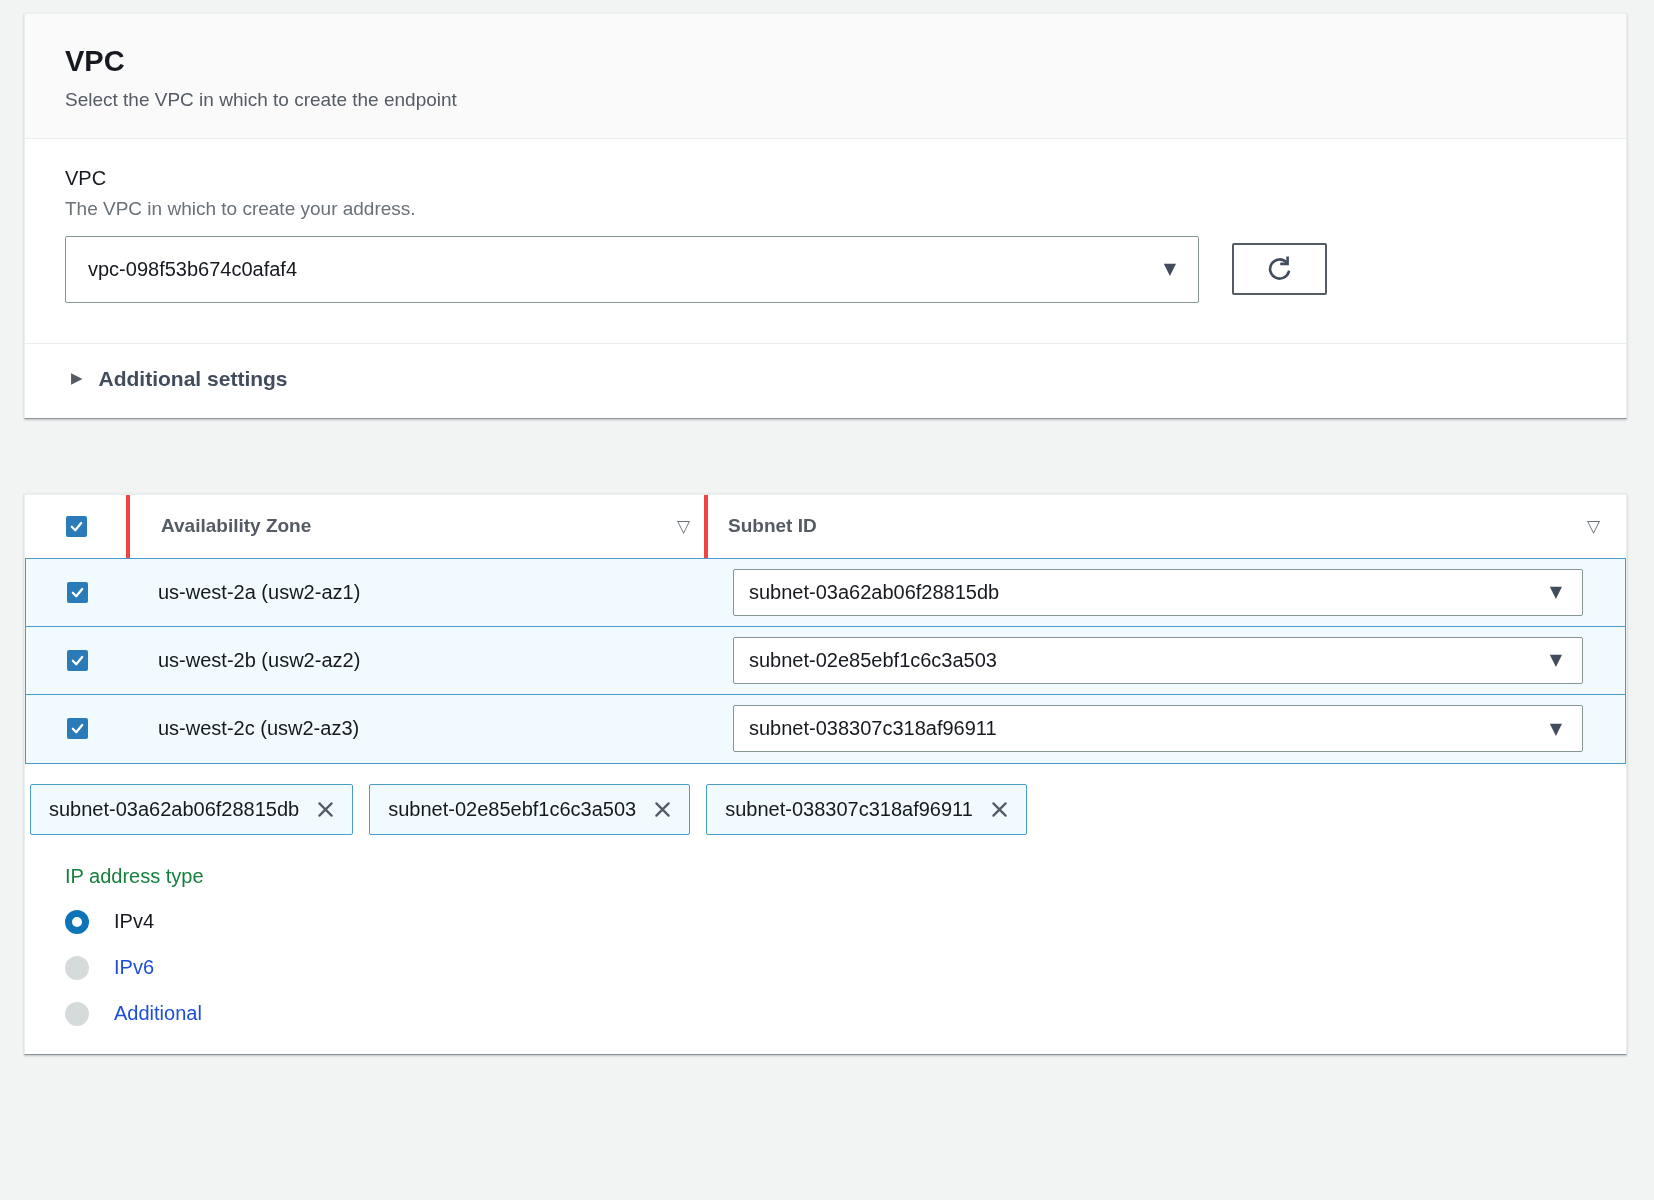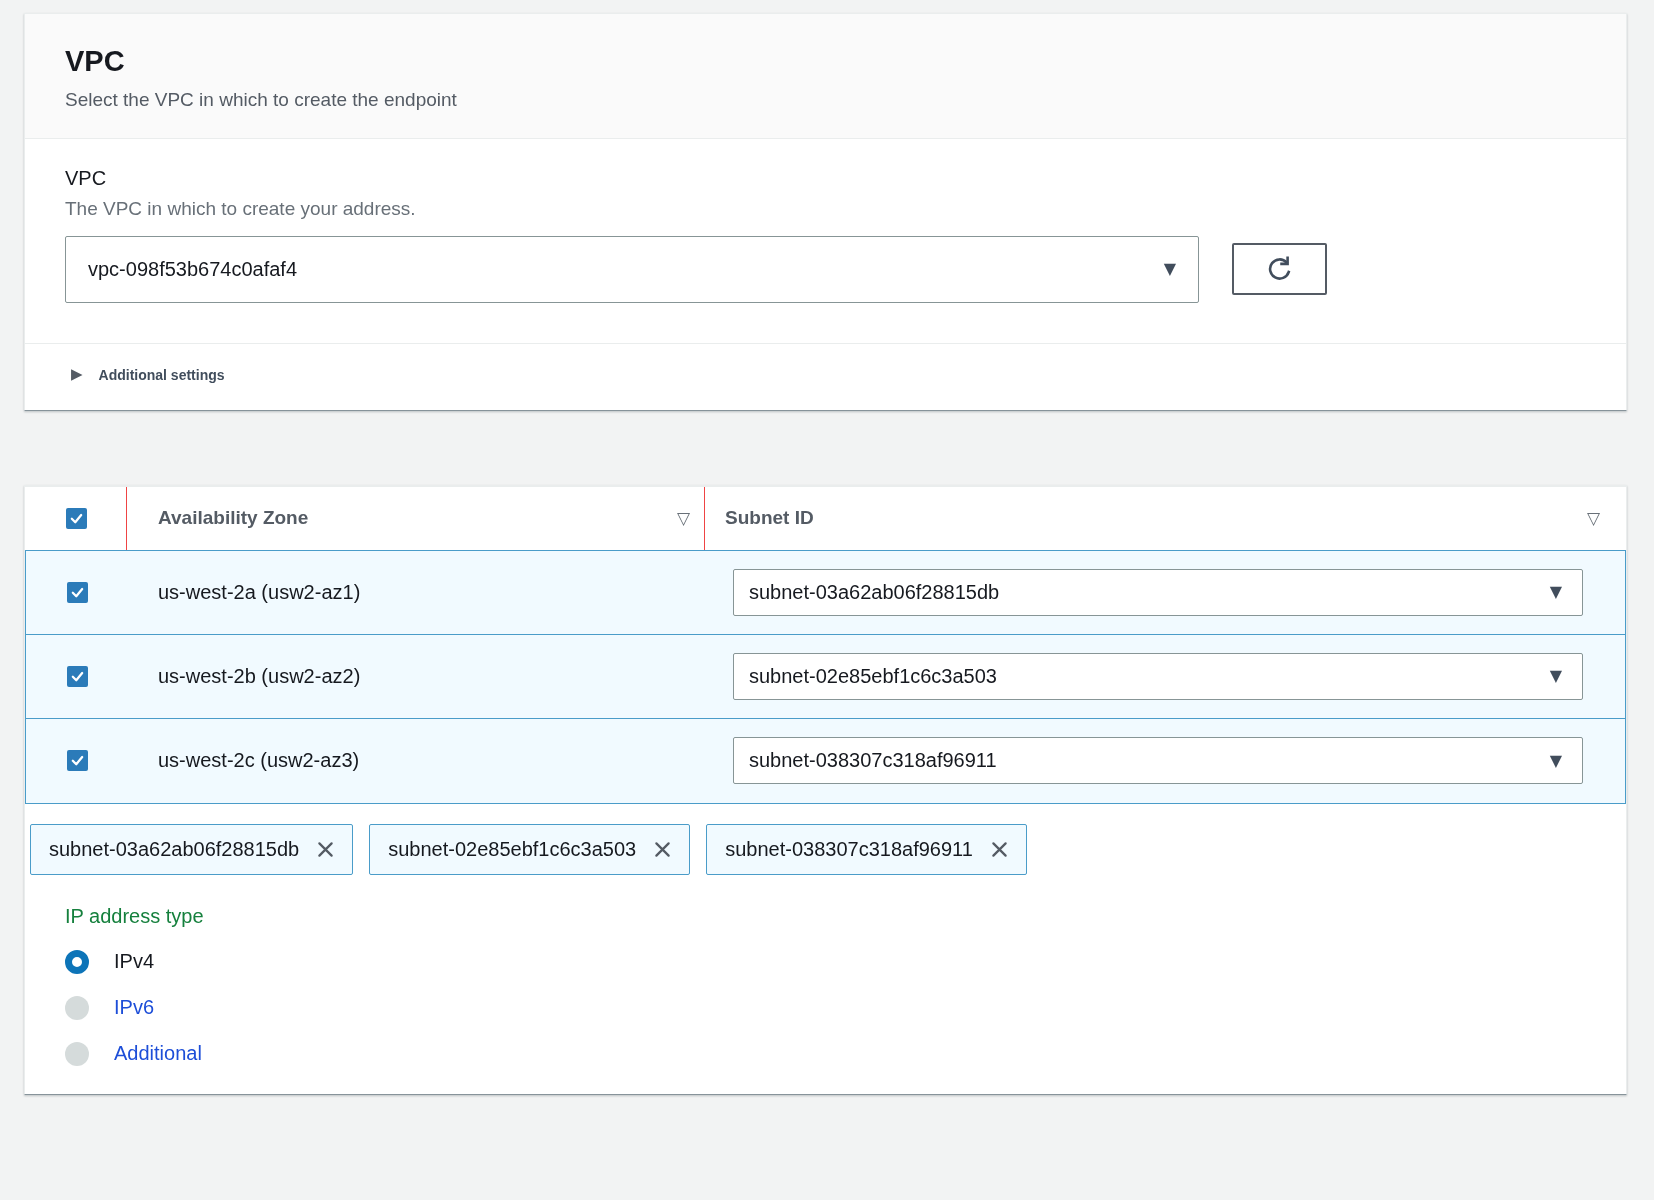--- a/index.html
+++ b/index.html
@@ -41,50 +41,50 @@
     margin-left:33px; width:95px; height:52px;
     background:#fff; border:2px solid #545b64; border-radius:2px;
     display:flex; align-items:center; justify-content:center; cursor:pointer; padding:0;
   }
   .section-divider { border-top:1px solid #eaeded; margin-top:40px; }
   .expandable {
     display:flex; align-items:center; gap:16px;
     padding:23px 40px 27px 46px; cursor:pointer;
   }
   .expand-caret { font-size:15px; color:#545b64; }
-  .expand-label { font-size:14px; font-weight:700; color:#414d5c; }
+  .expand-label { font-size:21px; font-weight:700; color:#414d5c; }
 
   
   .panel-subnets { margin-top:74px; padding-bottom:6px; }
   .subnets-header { display:flex; align-items:baseline; padding:36px 40px 26px; }
   .subnets-title { margin:0; font-size:29px; font-weight:700; line-height:1.2; }
   .subnets-counter { color:#687078; font-weight:400; margin-left:8px; font-size:29px; }
   .info-link { margin-left:26px; font-size:19px; font-weight:700; color:#0073bb; text-decoration:none; cursor:pointer; }
 
   .table-header {
     display:flex; align-items:center; height:64px;
     border-top:1px solid #eaeded;
   }
   .col-check { width:101px; display:flex; align-items:center; padding-left:41px; flex-shrink:0; }
   .col-az { width:578px; display:flex; align-items:center; padding:0 14px 0 31px; flex-shrink:0; align-self:stretch; }
   .col-subnet { flex:1; display:flex; align-items:center; padding:0 26px 0 20px; align-self:stretch; }
-  .table-header .col-az, .table-header .col-subnet { border-left:1px solid #ef4444;gap:8px; }
+  .table-header .col-az, .table-header .col-subnet { border-left:4px solid #ef4444;gap:8px; }
   .th-label { font-size:19px; font-weight:700; color:#545b64; }
   .sort-icon { margin-left:auto; color:#687078; font-size:17px; }
 
   .checkbox {
     width:21px; height:21px; border-radius:2px;
     background:#2b7bb9; display:flex; align-items:center; justify-content:center;
     cursor:pointer; flex-shrink:0;
   }
   .checkbox svg { display:block; }
 
   .rows-block { border:1px solid #4a9cc9; }
   .trow {
-    display:flex; height:84px;
+    display:flex; height:68px;
     background:#f1faff; border-bottom:1px solid #4a9cc9;
   }
   .trow:last-child { border-bottom:none; }
   .az-text { font-size:20px; color:#16191f; }
   .trow .col-subnet { padding:0 42px 0 28px; }
   .row-select {
     flex:1; height:47px; background:#fff;
     border:1px solid #879596; border-radius:2px;
     display:flex; align-items:center; padding:0 20px 0 15px;
     font-size:20px; cursor:pointer;

